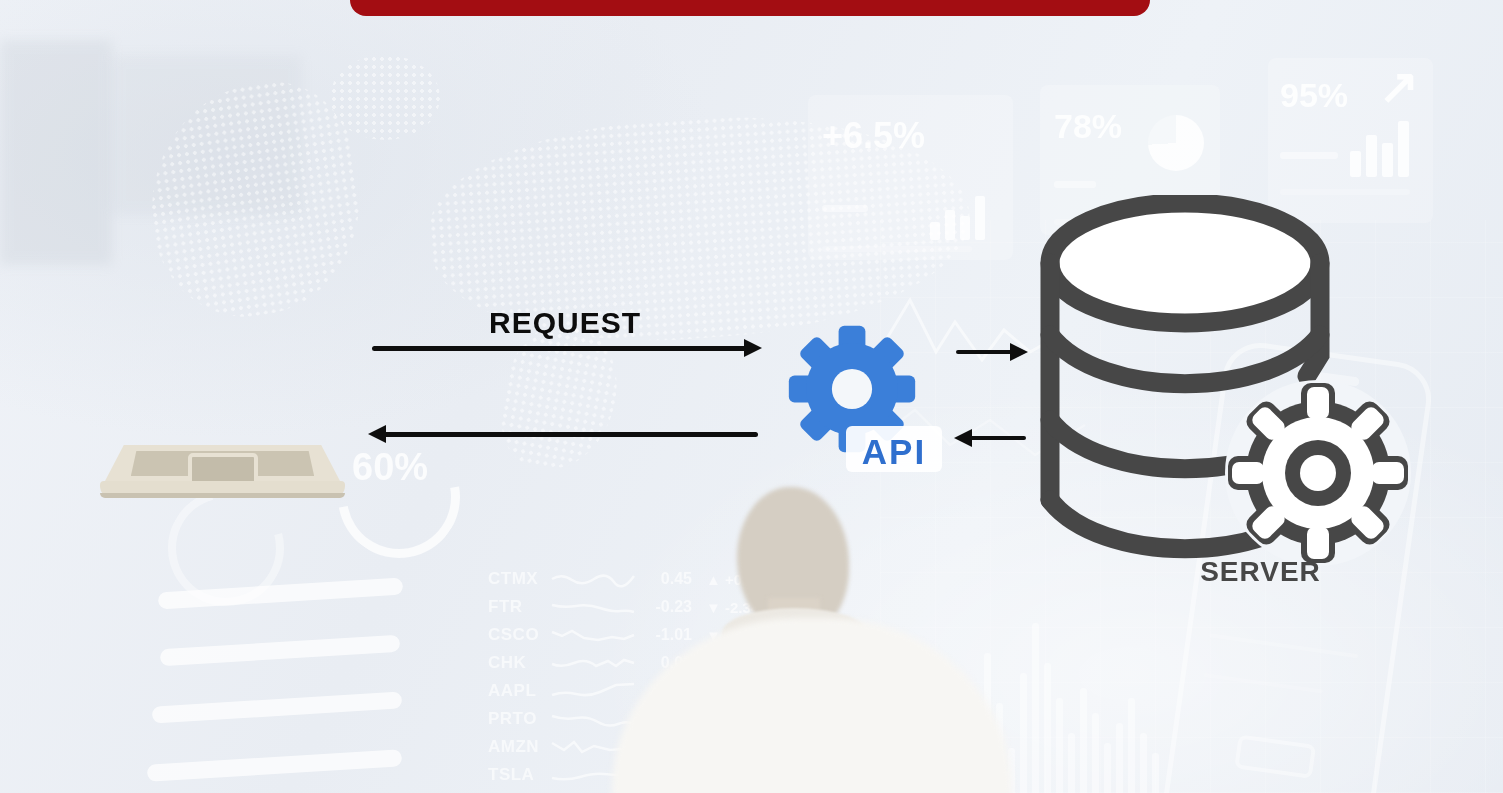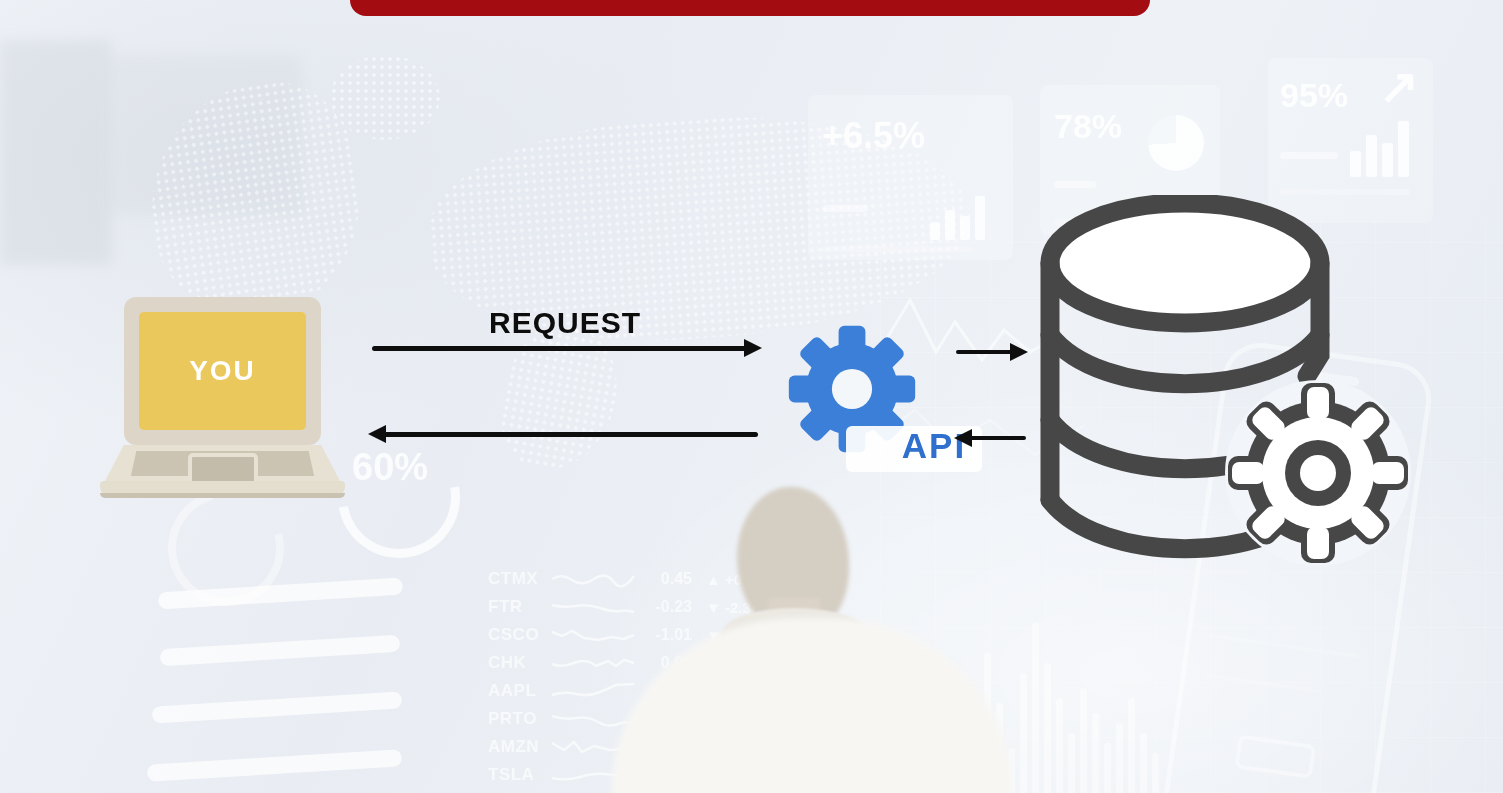--- a/index.html
+++ b/index.html
@@ -73,21 +73,21 @@
   .lap-base{background:#e4decf;border-radius:4px 4px 12px 12px;}
   .lap-base:after{content:"";position:absolute;left:0;right:0;bottom:0;height:5px;
     background:#c9c2b1;border-radius:0 0 12px 12px;}
 
   .label-big{font-weight:bold;font-size:30px;color:#0d0d0d;letter-spacing:1px;text-align:center;}
   .arrow-line{background:#0e0e0e;height:5px;border-radius:3px;}
   .arrow-line.thin{height:4px;}
   .tri-r{width:0;height:0;border-top:9px solid transparent;border-bottom:9px solid transparent;border-left:18px solid #0e0e0e;}
   .tri-l{width:0;height:0;border-top:9px solid transparent;border-bottom:9px solid transparent;border-right:18px solid #0e0e0e;}
 
-  .api-box{background:rgba(255,255,255,.93);border-radius:6px;display:flex;align-items:flex-start;justify-content:center;padding-left:40px;}
+  .api-box{background:rgba(255,255,255,.93);border-radius:6px;display:flex;align-items:flex-end;justify-content:center;}
   .api-text{color:#2f6fce;font-weight:bold;font-size:35px;letter-spacing:2px;}
 
   .server-label{font-weight:bold;font-size:28px;color:#474747;letter-spacing:1px;text-align:center;}
 </style>
 </head>
 <body>
 
 <div id="stage">
 
   <div class="abs bldg" style="left:0;top:40px;width:112px;height:225px;opacity:.18;"></div>
@@ -238,25 +238,20 @@
   </div>
 
   <div class="abs head" style="left:737px;top:487px;width:112px;height:150px;"></div>
   <div class="abs neck" style="left:768px;top:598px;width:52px;height:42px;"></div>
   <div class="abs collar" style="left:722px;top:608px;width:145px;height:50px;"></div>
   <div class="abs shirt" style="left:612px;top:618px;width:400px;height:180px;"></div>
 
   <div class="abs topbar" style="left:350px;top:0;width:800px;height:16px;"></div>
 
   <div class="abs" style="left:100px;top:293px;width:245px;height:205px;">
-    <div class="lap-screen abs" style="left:24px;top:4px;width:197px;height:148px;">
-      <div class="lap-screen-in">
-        <span class="lap-you">YOU</span>
-      </div>
-    </div>
     <div class="lap-deck abs" style="left:5px;top:152px;width:235px;height:36px;">
       <div class="lap-keys"></div>
       <div class="lap-pad"></div>
     </div>
     <div class="lap-base abs" style="left:0;top:188px;width:245px;height:17px;"></div>
   </div>
 
   <div class="abs label-big" style="left:420px;top:306px;width:290px;">REQUEST</div>
   <div class="abs arrow-line" style="left:372px;top:346px;width:374px;"></div>
   <div class="abs tri-r" style="left:744px;top:339px;"></div>
@@ -315,14 +310,15 @@
         <rect x="-11" y="-86" width="22" height="32" rx="7" transform="rotate(180)"></rect>
         <rect x="-11" y="-86" width="22" height="32" rx="7" transform="rotate(225)"></rect>
         <rect x="-11" y="-86" width="22" height="32" rx="7" transform="rotate(270)"></rect>
         <rect x="-11" y="-86" width="22" height="32" rx="7" transform="rotate(315)"></rect>
         <circle r="56"></circle>
       </g>
       <circle r="33" fill="#474747"></circle>
       <circle r="18" fill="#ffffff"></circle>
     </g>
   </svg>
+  <div class="abs server-label" style="left:1178px;top:556px;width:165px;">SERVER</div>
 
 </div>
 
 </body></html>

